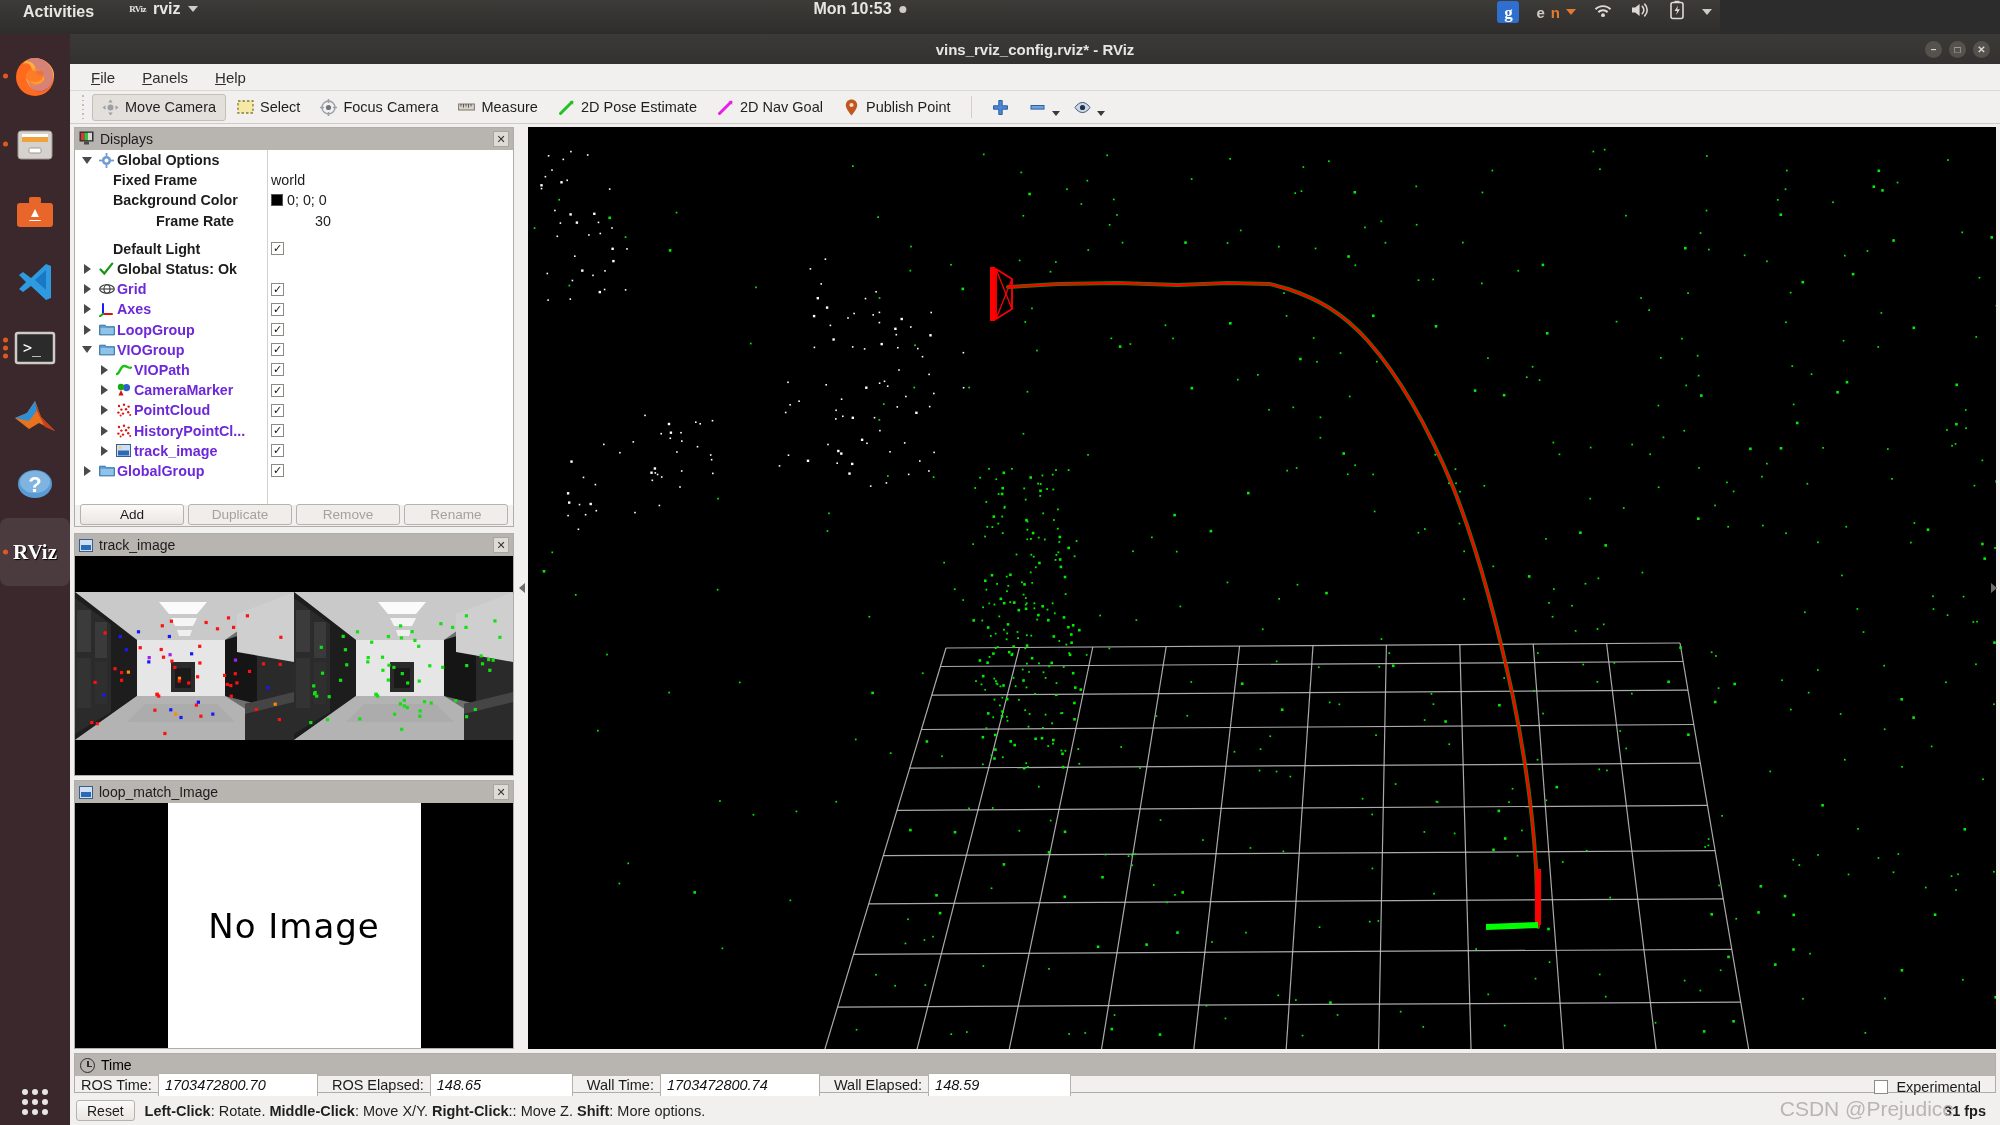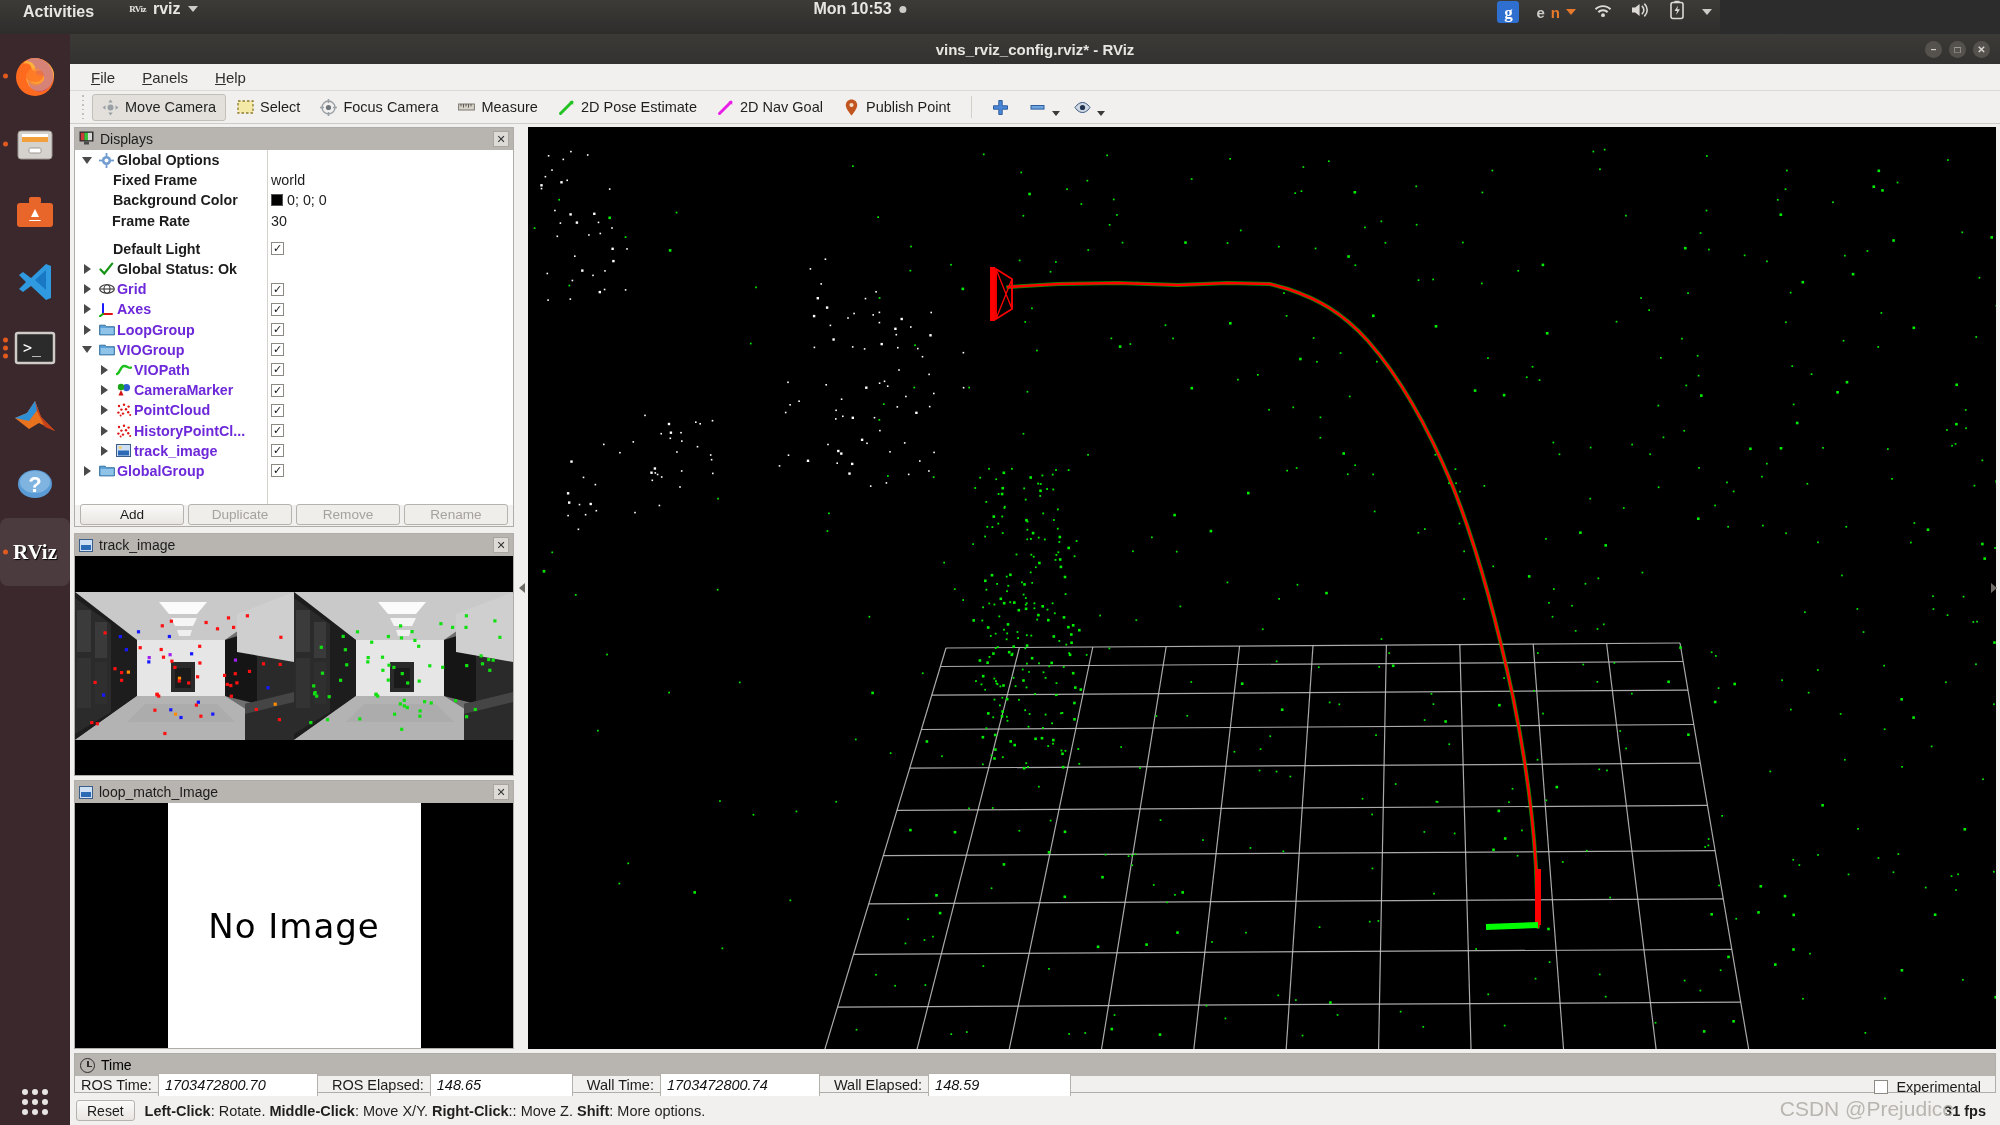--- a/index.html
+++ b/index.html
@@ -549,21 +549,21 @@
               </div>
               <div class="tree-row" style="position: relative; padding-left: 20px;">
                 <span class="tw-arrow"></span>
                 <span class="tw-ico" style="width: 0px;"></span>
                 <span class="tw-label">Background Color</span>
                 <span class="tree-val">
                   <span class="swatch" style="background: rgb(0, 0, 0);"></span>
                   <span>0; 0; 0</span>
                 </span>
               </div>
-              <div class="tree-row" style="position: relative; padding-left: 19px;">
+              <div class="tree-row" style="position: relative; padding-left: 19px; margin-left: 44px;">
                 <span class="tw-arrow"></span>
                 <span class="tw-ico" style="width: 0px;"></span>
                 <span class="tw-label">Frame Rate</span>
                 <span class="tree-val">
                   <span>30</span>
                 </span>
               </div>
               <div class="tree-row" style="position: relative; padding-left: 20px; margin-top: 8px;">
                 <span class="tw-arrow"></span>
                 <span class="tw-ico" style="width: 0px;"></span>

